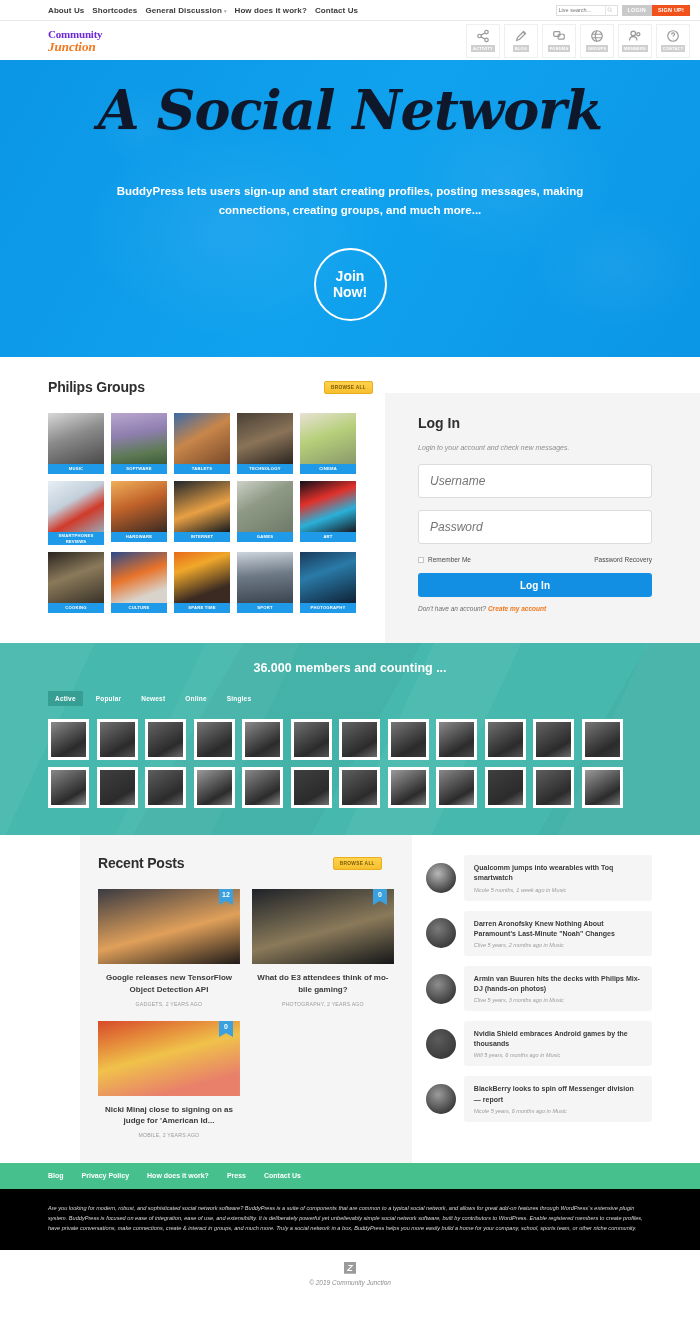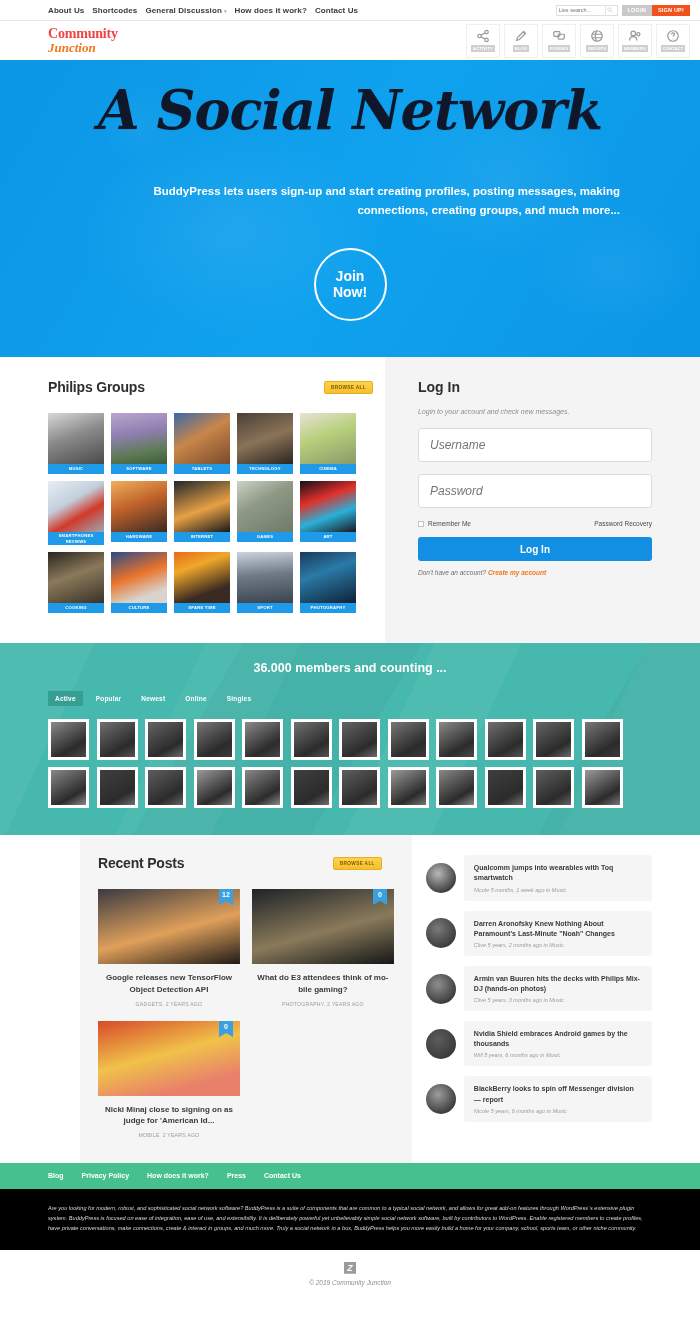--- a/index.html
+++ b/index.html
@@ -59,21 +59,21 @@
   .btn-signup { background: #f1511b; }
 
   
   .header {
     height: 39px;
     display: flex; align-items: center;
     padding: 0 10px 0 48px;
     background: #fff;
   }
   .logo { line-height: 1.0; }
-  .logo .l1 { font-size: 14px; font-weight: bold; color: #ef4444; font-family: "Liberation Serif", serif; letter-spacing: -0.2px;}
+  .logo .l1 { font-size: 11px; font-weight: bold; color: #6d28d9; font-family: "Liberation Serif", serif; letter-spacing: -0.2px;}
   .logo .l2 { font-size: 13px; font-weight: bold; font-style: italic; color: #f1771b; font-family: "Liberation Serif", serif;}
   .iconnav { margin-left: auto; display: flex; gap: 4px; }
   .iconbox {
     width: 34px; height: 34px;
     border: 1px solid #efefef;
     display: flex; flex-direction: column;
     align-items: center; justify-content: center;
     gap: 2px; background: #fff;
   }
   .iconbox svg { width: 14px; height: 14px; stroke: #9a9a9a; fill: none; stroke-width: 1.4; }
@@ -108,36 +108,35 @@
     font-style: italic;
     color: #0f172a;
     margin-top: 18px;
     letter-spacing: -1px;
     text-shadow: 0 1px 1px rgba(0,0,0,.06);
   }
   .hero p {
     font-size: 11.5px; font-weight: bold; color: #fff;
     line-height: 1.65; margin: 40px auto 0;
     max-width: 540px;
-    text-align: right;
   }
   .join-circle {
     margin: 28px auto 0;
     width: 73px; height: 73px; border-radius: 50%;
     border: 2px solid #fff;
     display: flex; flex-direction: column;
     align-items: center; justify-content: center;
     color: #fff; font-size: 14px; font-weight: bold; line-height: 1.15;
     cursor: pointer;
   }
 
   
   .sec-groups { display: flex; background: #fff; }
   .groups-col { width: 385px; padding: 22px 0 30px 48px; background: #fff; }
-  .login-col { width: 315px; background: #f4f4f4; padding: 22px 48px 30px 33px; }
+  .login-col { width: 315px; background: #f4f4f4; padding: 22px 48px 30px 33px; margin-top: 36px; }
 
   .sec-head { display: flex; align-items: center; margin-bottom: 18px; }
   .sec-head h2 { font-size: 14px; font-weight: bold; color: #2f2f2f; letter-spacing: -.2px; }
   .browse-all {
     margin-left: auto; margin-right: 12px;
     background: linear-gradient(#ffd24d,#f7bf2e);
     border: 1px solid #e8af1d;
     border-radius: 2px;
     color: #7a5a05; font-size: 4.8px; font-weight: bold;
     padding: 3px 6px; letter-spacing: .3px; cursor: pointer;

